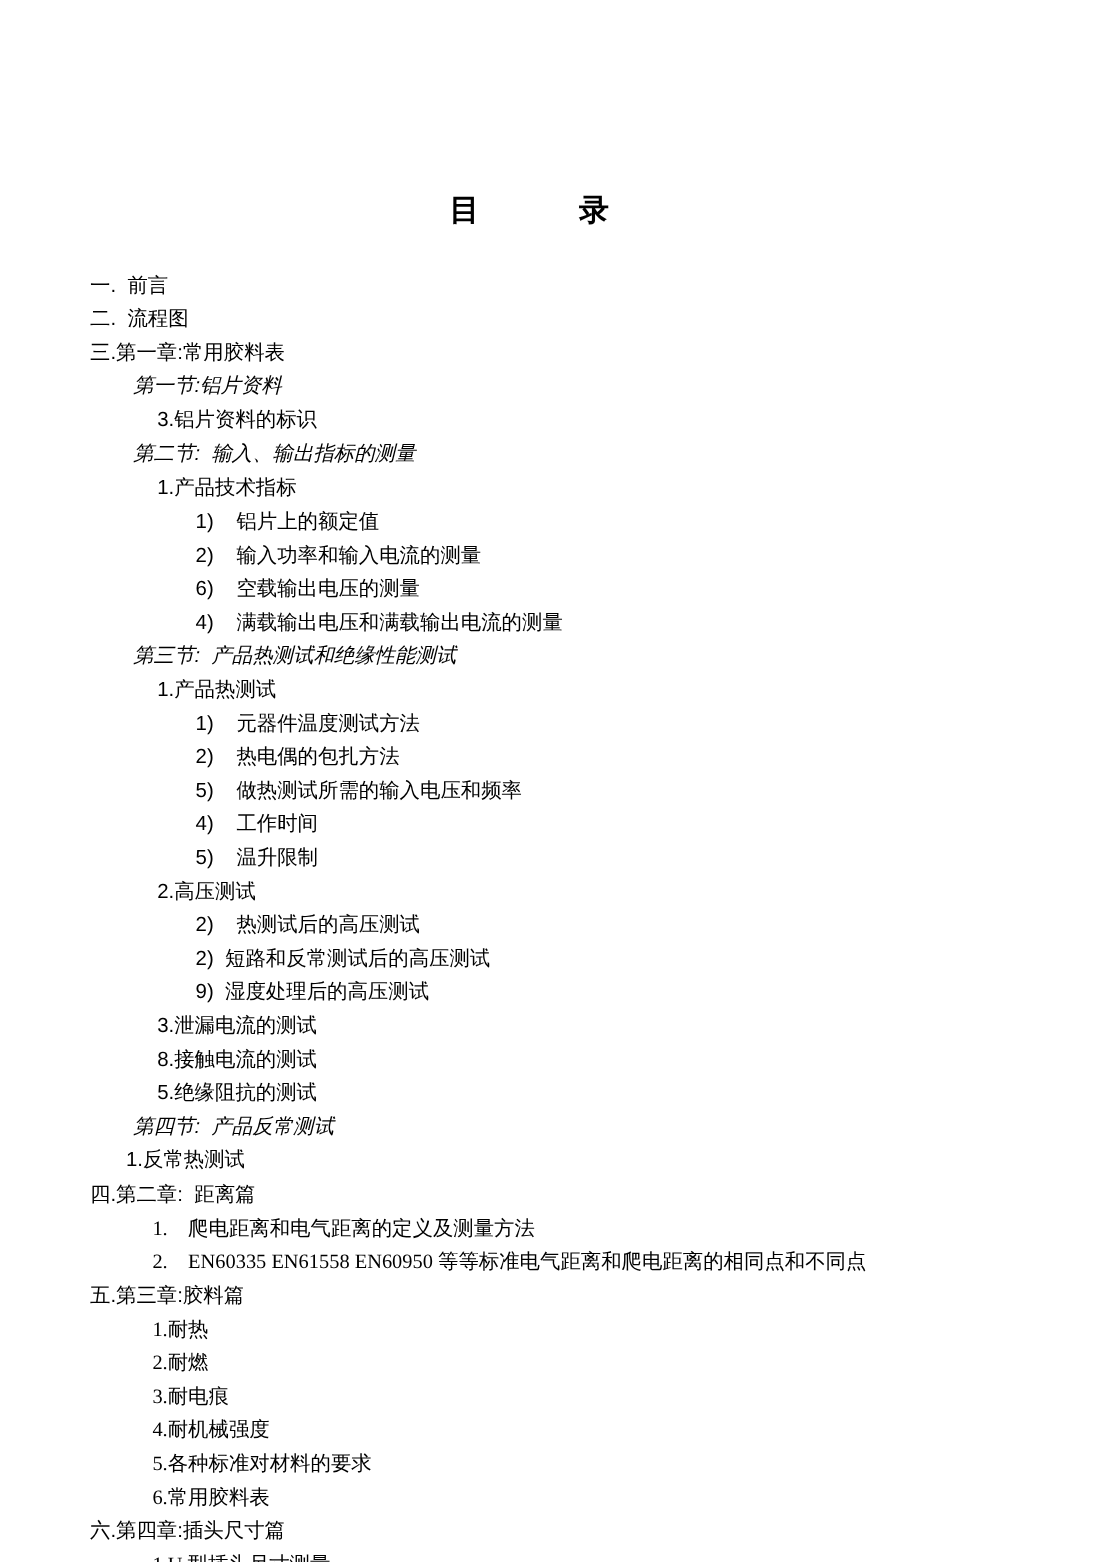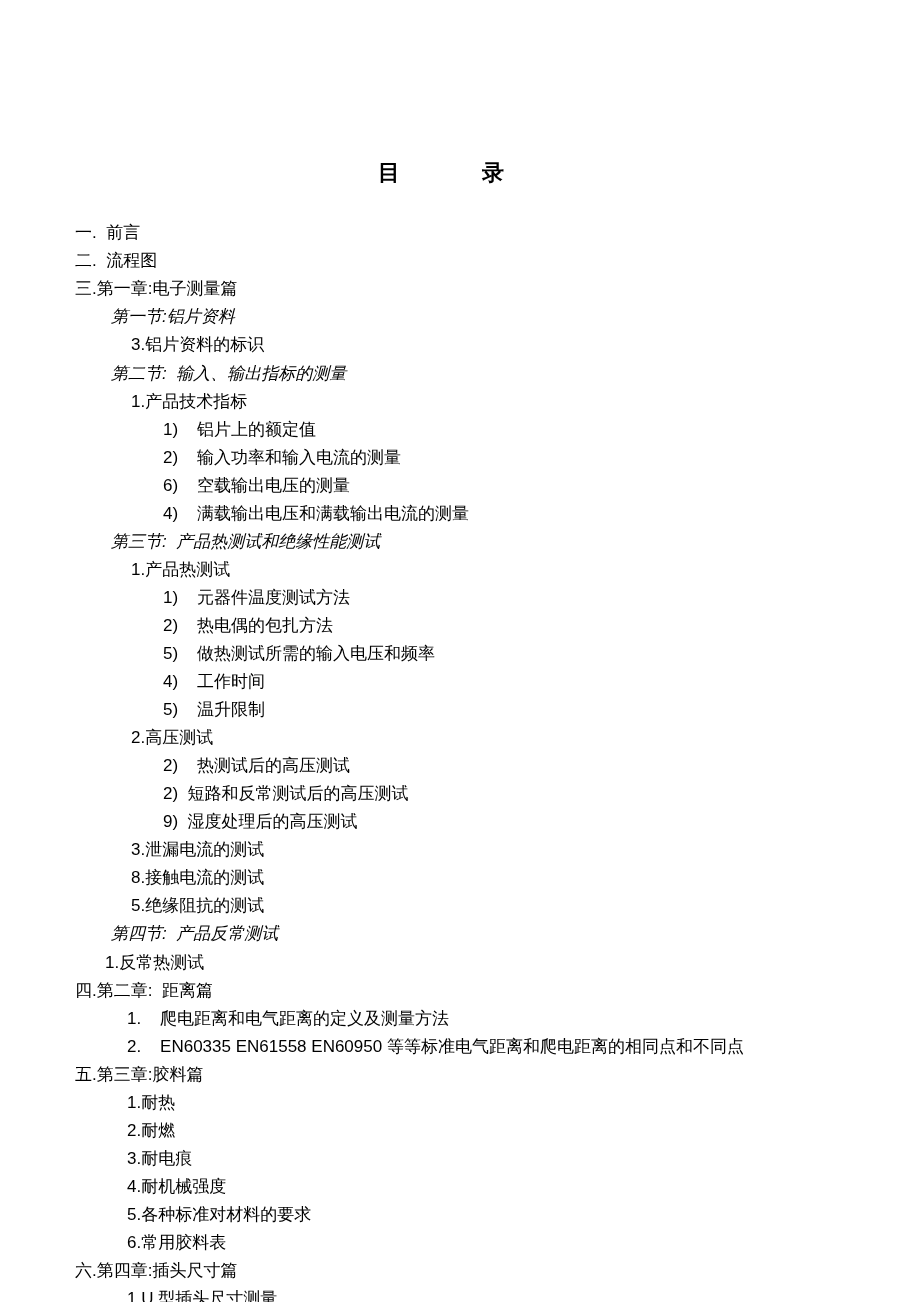--- a/index.html
+++ b/index.html
@@ -12,43 +12,43 @@
       min-height: 1302px;
       background: #ffffff;
       font-family: "SimSun", "Microsoft YaHei", sans-serif;
       font-size: 17px;
       color: #000000;
       line-height: 1.65;
       padding: 155px 75px 50px 75px;
     }
     .title {
       text-align: center;
-      font-size: 22px;
+      font-size: 25px;
       font-weight: bold;
       letter-spacing: 38px;
       margin-bottom: 28px;
     }
     .toc-line {
       white-space: pre;
     }
     .indent-0 { padding-left: 0; }
     .indent-1 { padding-left: 36px; font-style: italic; }
     .indent-2 { padding-left: 56px; }
     .indent-3 { padding-left: 88px; }
     .indent-1b { padding-left: 30px; }
-    .indent-2b { padding-left: 52px; }
+    .indent-2b { padding-left: 52px; font-family: Liberation Serif, serif; }
   </style>
 </head>
 <body>
 
 <div class="title">目  录</div>
 
 <div class="toc-line indent-0">一.  前言</div>
 <div class="toc-line indent-0">二.  流程图</div>
-<div class="toc-line indent-0">三.第一章:电子测量篇</div>
+<div class="toc-line indent-0">三.第一章:常用胶料表</div>
 <div class="toc-line indent-1">第一节:铝片资料</div>
 <div class="toc-line indent-2">3.铝片资料的标识</div>
 <div class="toc-line indent-1">第二节:  输入、输出指标的测量</div>
 <div class="toc-line indent-2">1.产品技术指标</div>
 <div class="toc-line indent-3">1)    铝片上的额定值</div>
 <div class="toc-line indent-3">2)    输入功率和输入电流的测量</div>
 <div class="toc-line indent-3">6)    空载输出电压的测量</div>
 <div class="toc-line indent-3">4)    满载输出电压和满载输出电流的测量</div>
 <div class="toc-line indent-1">第三节:  产品热测试和绝缘性能测试</div>
 <div class="toc-line indent-2">1.产品热测试</div>

